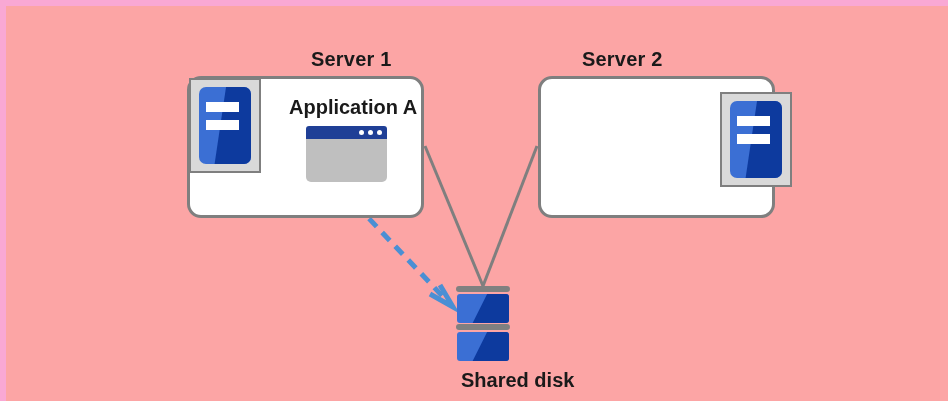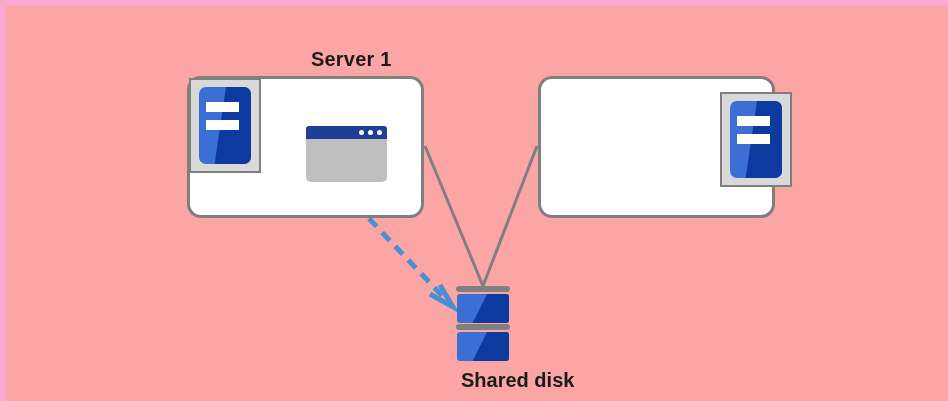--- a/index.html
+++ b/index.html
@@ -214,30 +214,32 @@
 
   <div id="server1-box" class="server-box"></div>
 
   <div id="server1-icon-tile" class="server-icon-tile">
     <div class="server-chassis">
       <div class="chassis-bar b1"></div>
       <div class="chassis-bar b2"></div>
     </div>
   </div>
 
+  <div id="app-label">Application A</div>
 
   <div id="app-window">
     <div id="app-titlebar">
       <span class="app-dot"></span>
       <span class="app-dot"></span>
       <span class="app-dot"></span>
     </div>
     <div id="app-body"></div>
   </div>
 
+  <div id="server2-caption" class="server-caption">Server 2</div>
 
   <div id="server2-box" class="server-box"></div>
 
   <div id="server2-icon-tile" class="server-icon-tile">
     <div class="server-chassis">
       <div class="chassis-bar b1"></div>
       <div class="chassis-bar b2"></div>
     </div>
   </div>
 

